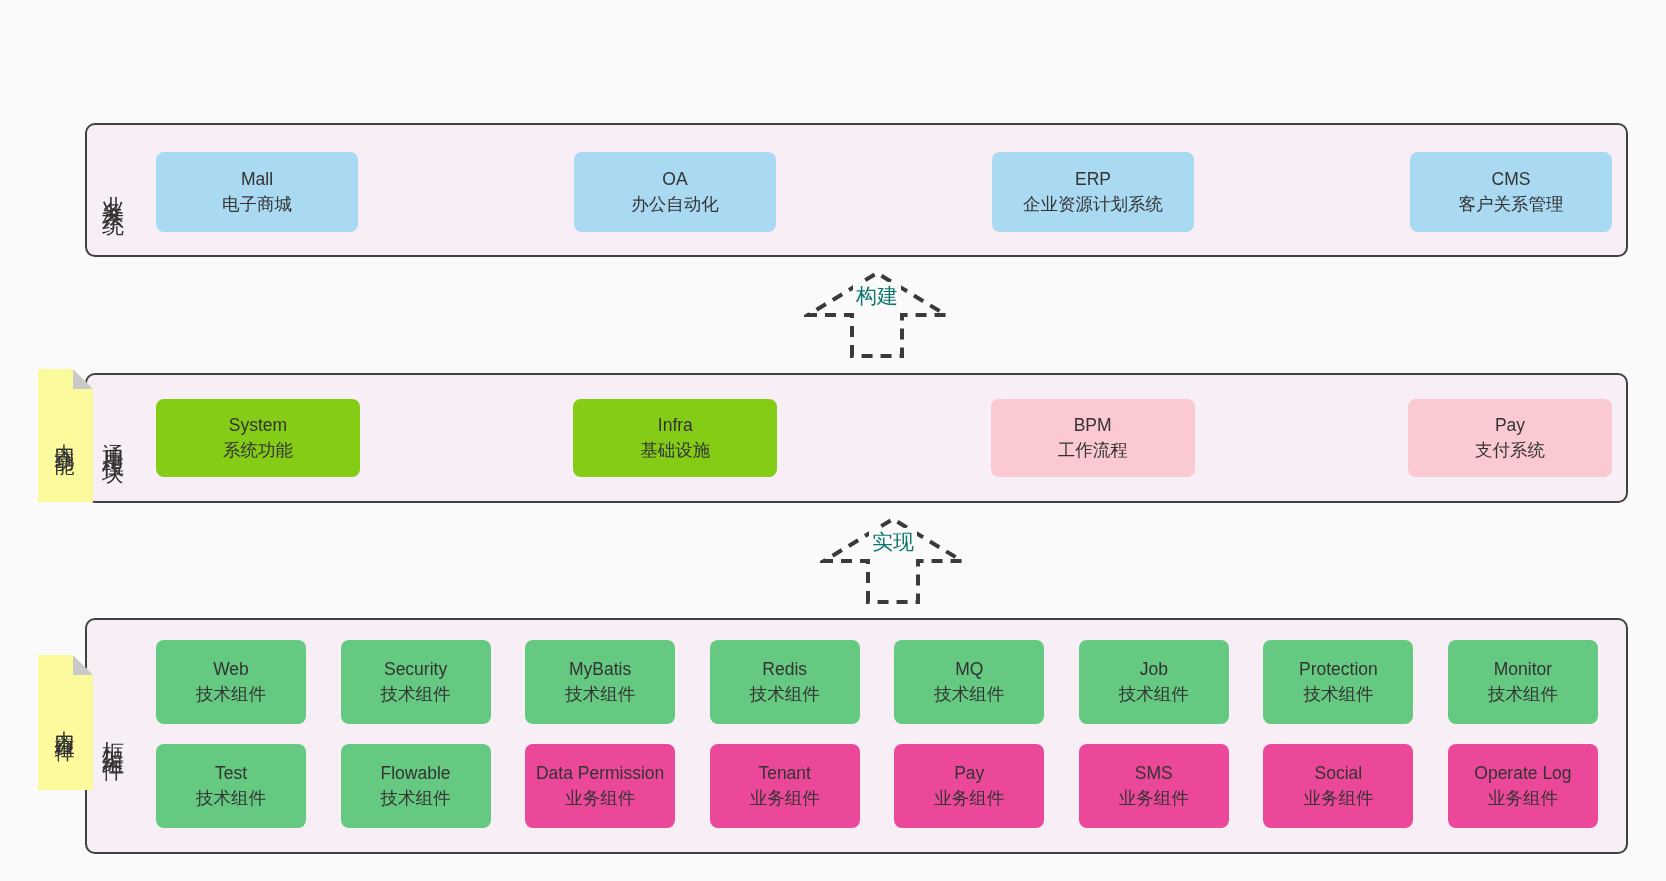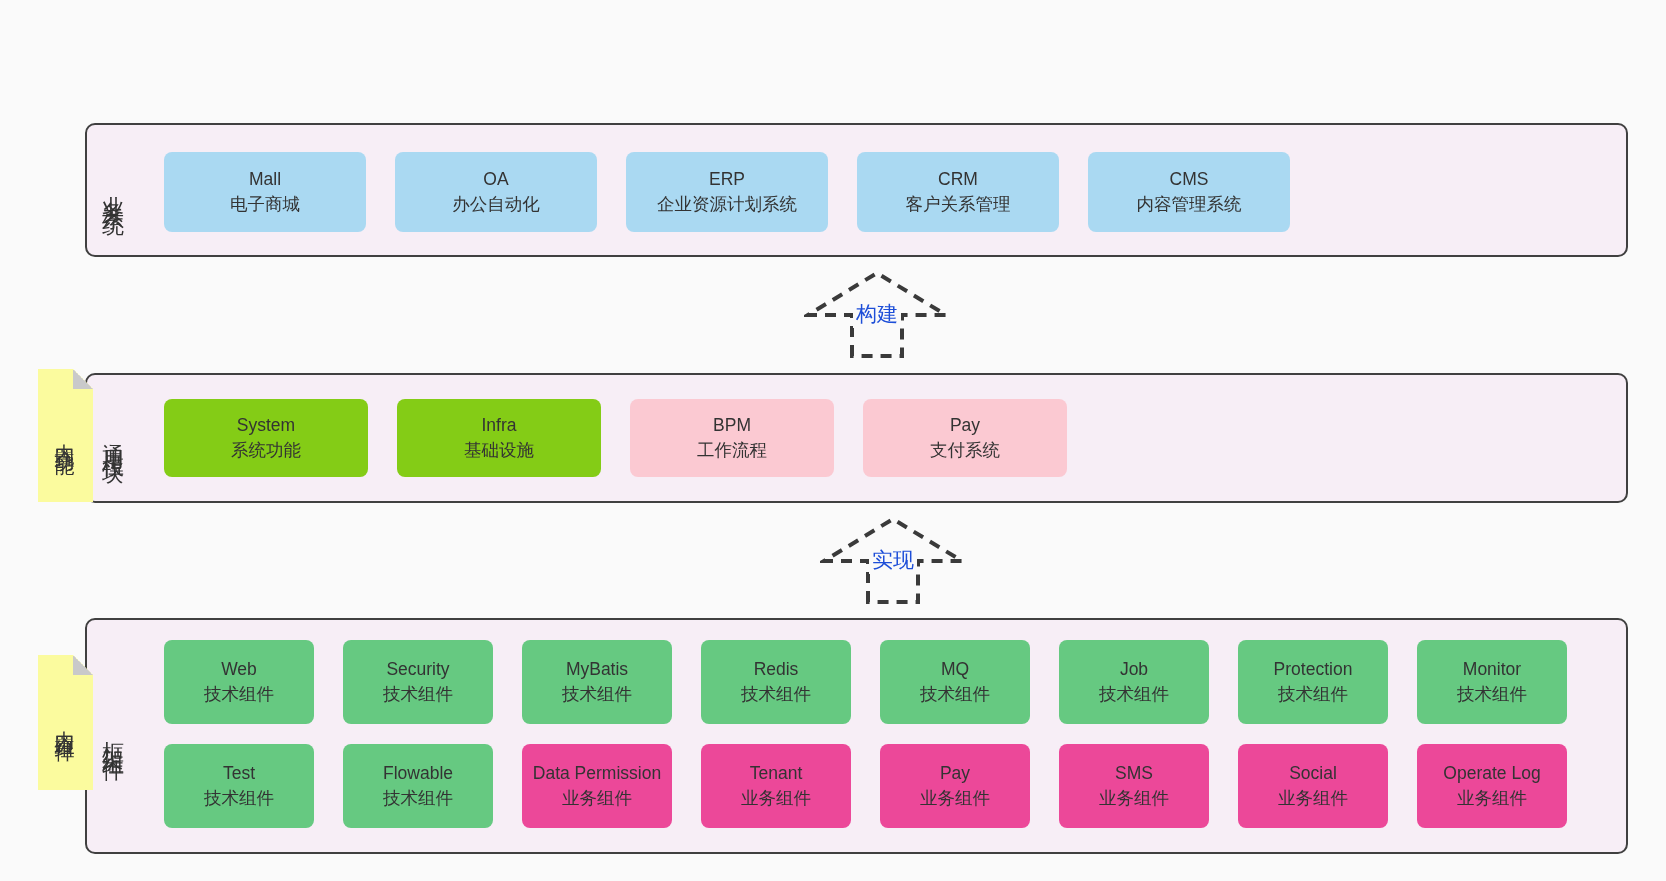--- a/index.html
+++ b/index.html
@@ -17,22 +17,22 @@
   #band-modules{top:373px;height:130px;}
   #band-components{top:618px;height:236px;}
 
   .band-label{
     position:absolute;left:11px;top:50%;transform:translateY(-50%);
     writing-mode:vertical-rl;text-orientation:upright;
     font-size:22px;letter-spacing:6px;color:#333;white-space:nowrap;
   }
 
   .row{
-    position:absolute;left:77px;right:14px;
-    display:flex;justify-content:flex-start;gap:29px;
+    position:absolute;left:69px;right:14px;
+    display:flex;justify-content:space-between;gap:29px;
   }
   #band-business .row{top:27px;height:80px;}
   #band-modules .row{top:24px;height:78px;}
   #band-components .row{right:28px;}
   #band-components .row-1{top:20px;height:84px;}
   #band-components .row-2{top:124px;height:84px;}
 
   .box{
     box-sizing:border-box;border-radius:8px;
     display:flex;flex-direction:column;justify-content:center;align-items:center;
@@ -64,22 +64,22 @@
 
   .arrow{position:absolute;width:146px;height:90px;}
   #arrow-build{left:804px;top:269px;}
   #arrow-implement{left:820px;top:515px;}
   .arrow svg{display:block;width:146px;height:90px;}
   .arrow polygon{
     fill:#fafafa;stroke:#3a3a3a;stroke-width:4;
     stroke-dasharray:11 8;stroke-linejoin:miter;
   }
   .arrow-label{
-    position:absolute;left:50%;top:31px;transform:translateX(-50%);
-    background:#fafafa;padding:0 3px;font-size:21px;color:#1d4ed8;
+    position:absolute;left:50%;top:13px;transform:translateX(-50%);
+    background:#fafafa;padding:0 3px;font-size:21px;color:#0f766e;
     white-space:nowrap;
     text-align:right;
   }
 </style>
 </head>
 <body>
 
 <div class="band" id="band-business">
   <div class="band-label">业务系统</div>
   <div class="row">
@@ -89,26 +89,22 @@
     </div>
     <div class="box">
       <span>OA</span>
       <span>办公自动化</span>
     </div>
     <div class="box">
       <span>ERP</span>
       <span>企业资源计划系统</span>
     </div>
     <div class="box">
-      <span>CRM</span>
+      <span>CMS</span>
       <span>客户关系管理</span>
-    </div>
-    <div class="box">
-      <span>CMS</span>
-      <span>内容管理系统</span>
     </div>
   </div>
 </div>
 
 <div class="arrow" id="arrow-build">
   <svg viewBox="0 0 146 90">
     <polygon points="48,87 48,46 4,46 73,4 142,46 98,46 98,87"></polygon>
   </svg>
   <div class="arrow-label">构建</div>
 </div>

